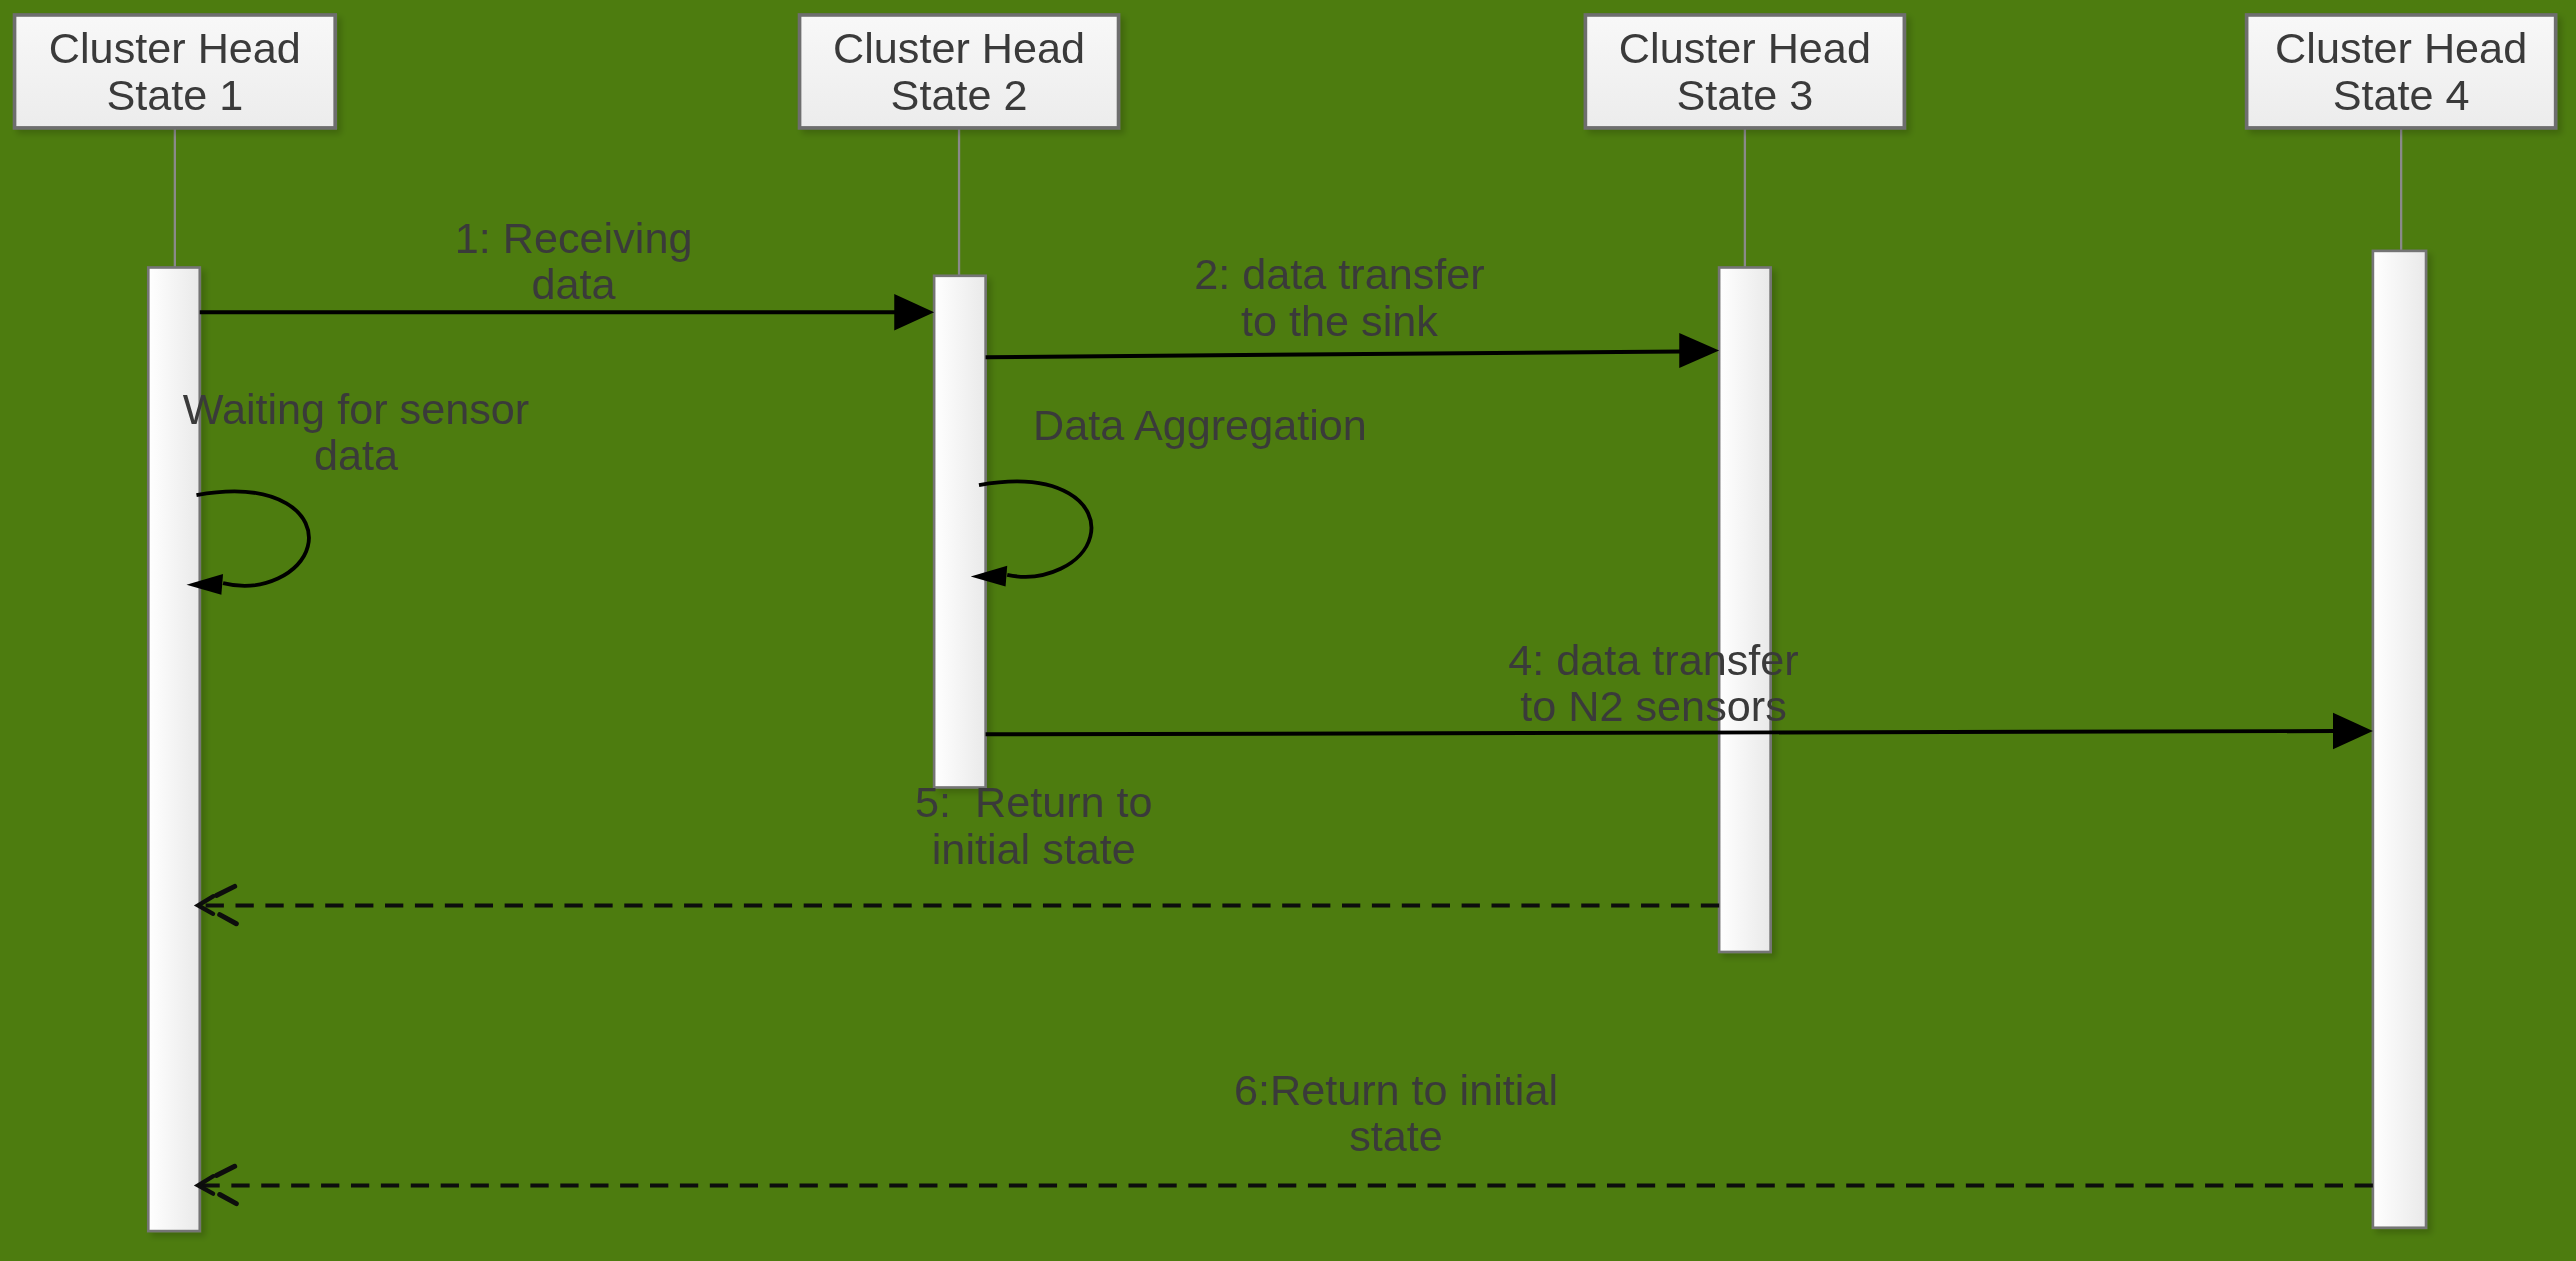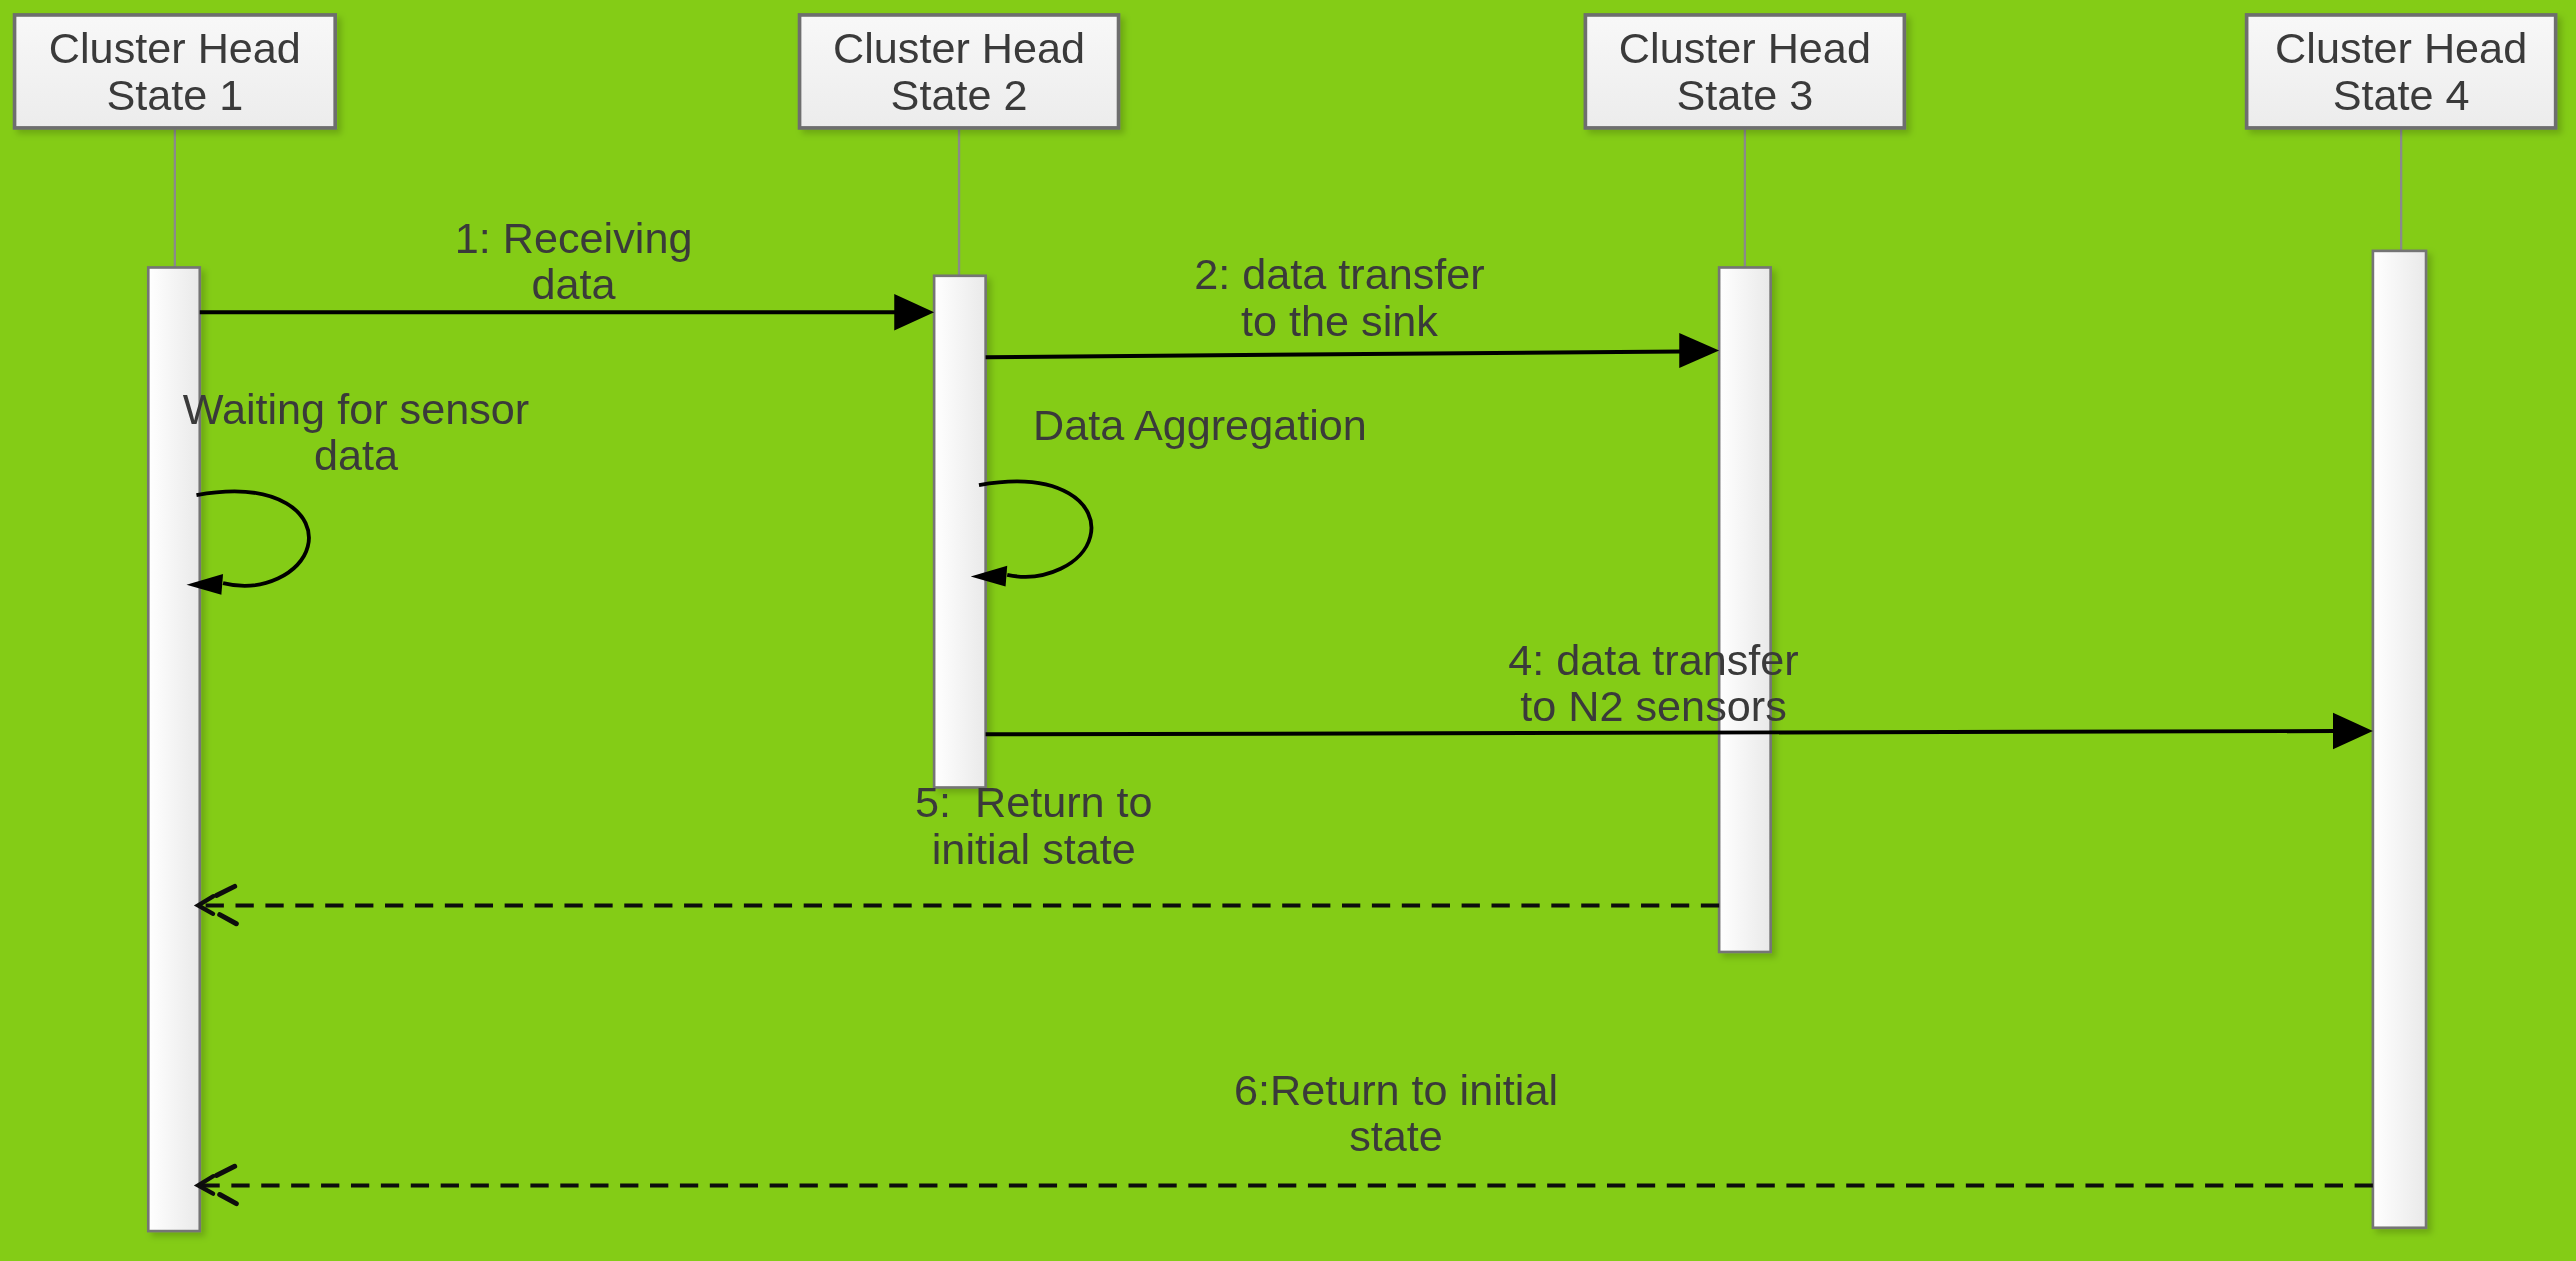--- a/index.html
+++ b/index.html
@@ -1,17 +1,17 @@
 <!DOCTYPE html>
 <html style="font-size:13.3px"><head>
 <meta charset="utf-8">
 <style>
   html,body{margin:0;padding:0;background:#ffffff;}
   body{font-family:"Liberation Sans", sans-serif;}
-  .stage{width:2576px;height:1261px;background:#84cc16;overflow:hidden;}
+  .stage{width:2576px;height:1261px;background:#4d7c0f;overflow:hidden;}
   svg{display:block;}
   text{font-family:"Liberation Sans", sans-serif;fill:#3a3a3a;font-size:26px;}
   .actor-text{font-size:26px;}
   .msg-text{font-size:26px;}
   .actor-box{fill:url(#boxGrad);stroke:#6e6e6e;stroke-width:2.2;filter:url(#softShadow);}
   .bar{fill:url(#barGrad);stroke:#757575;stroke-width:1.6;filter:url(#softShadow);}
   .lifeline{stroke:#8a8a8a;stroke-width:1.4;fill:none;}
   .msg{stroke:#000000;stroke-width:2.4;fill:none;}
   .msg-dashed{stroke:#0d0d0d;stroke-width:2.4;fill:none;stroke-dasharray:11 7;}
   .loop{stroke:#000000;stroke-width:2.3;fill:none;}

